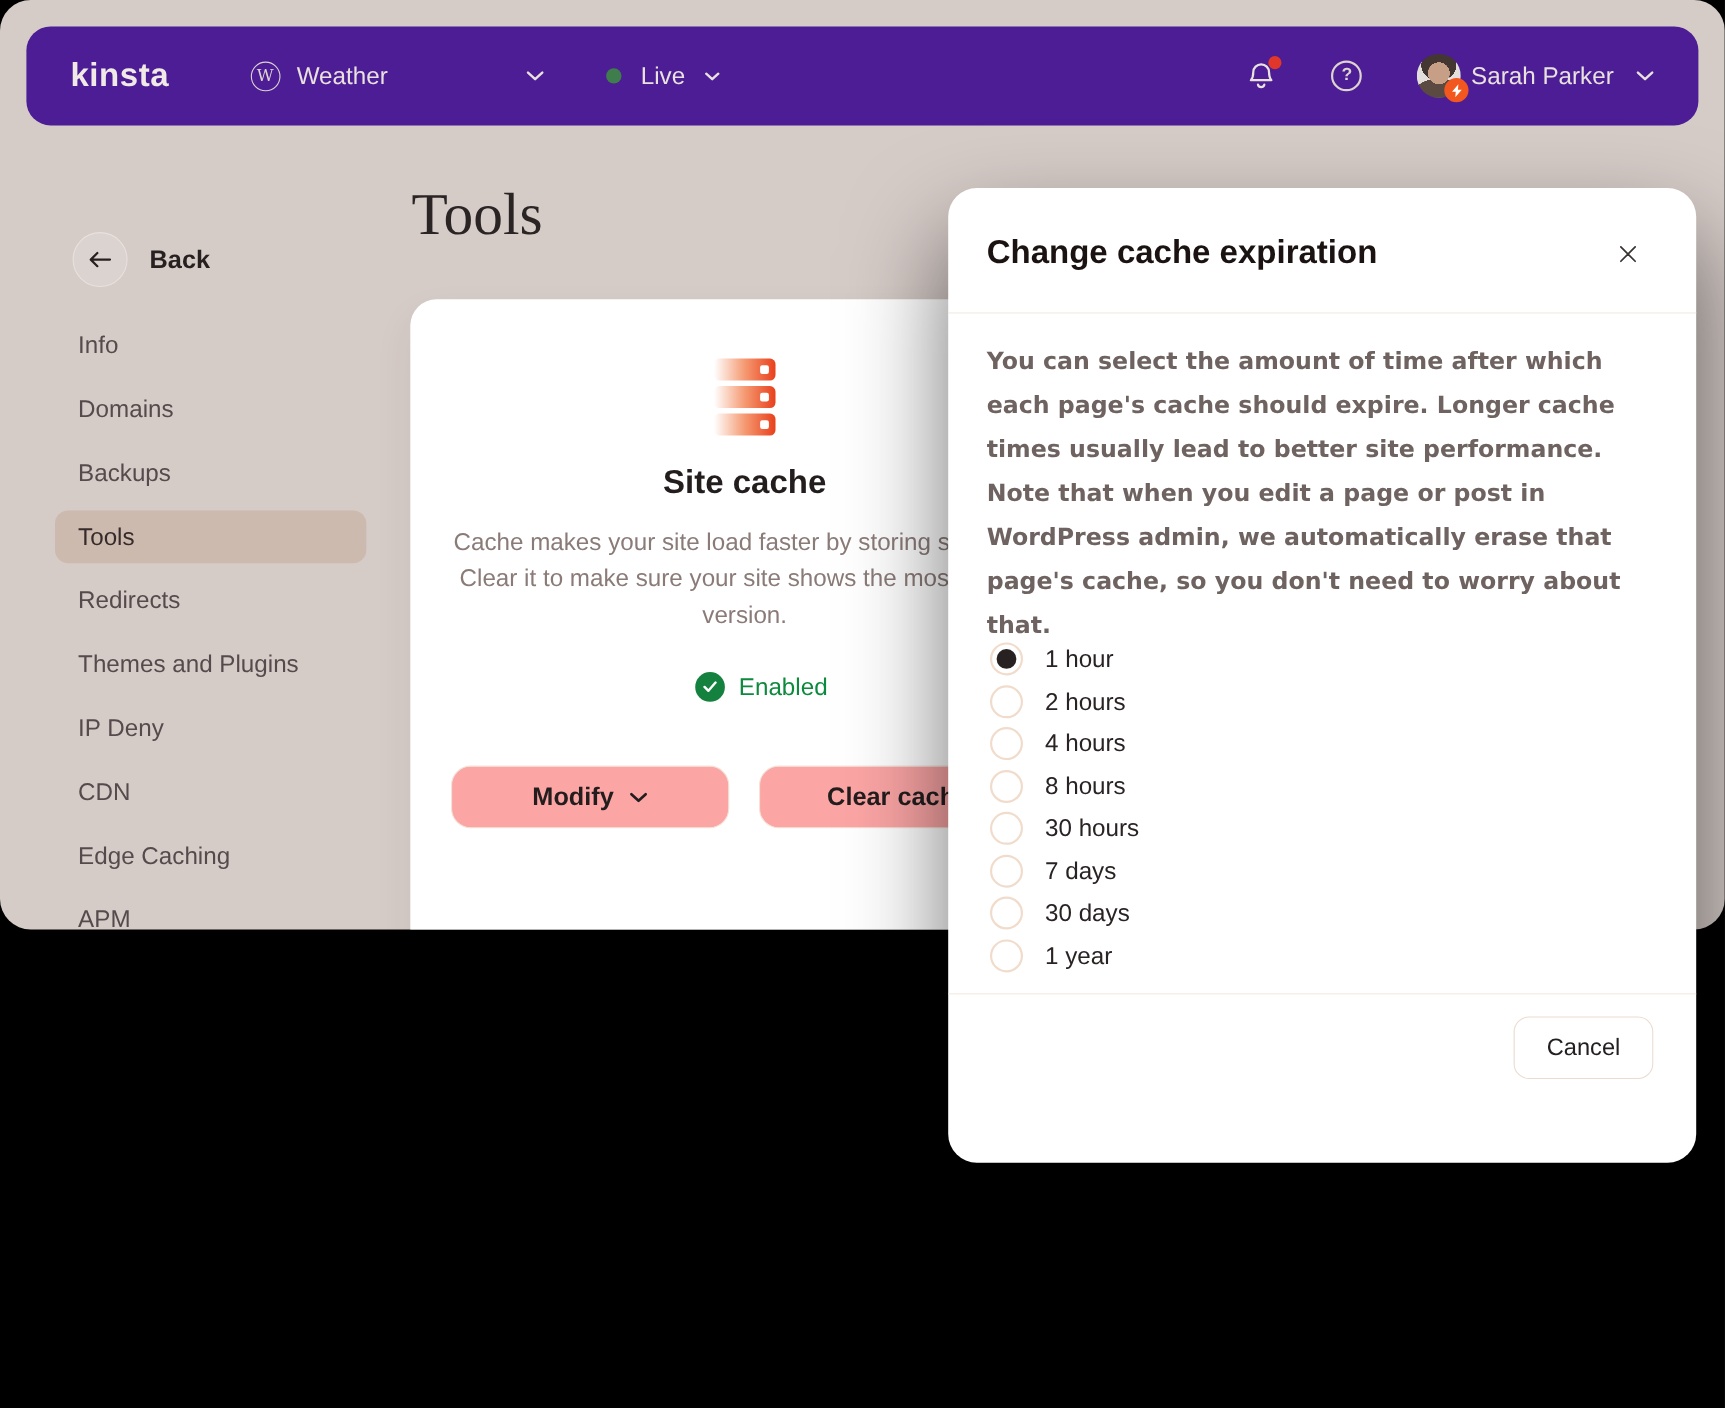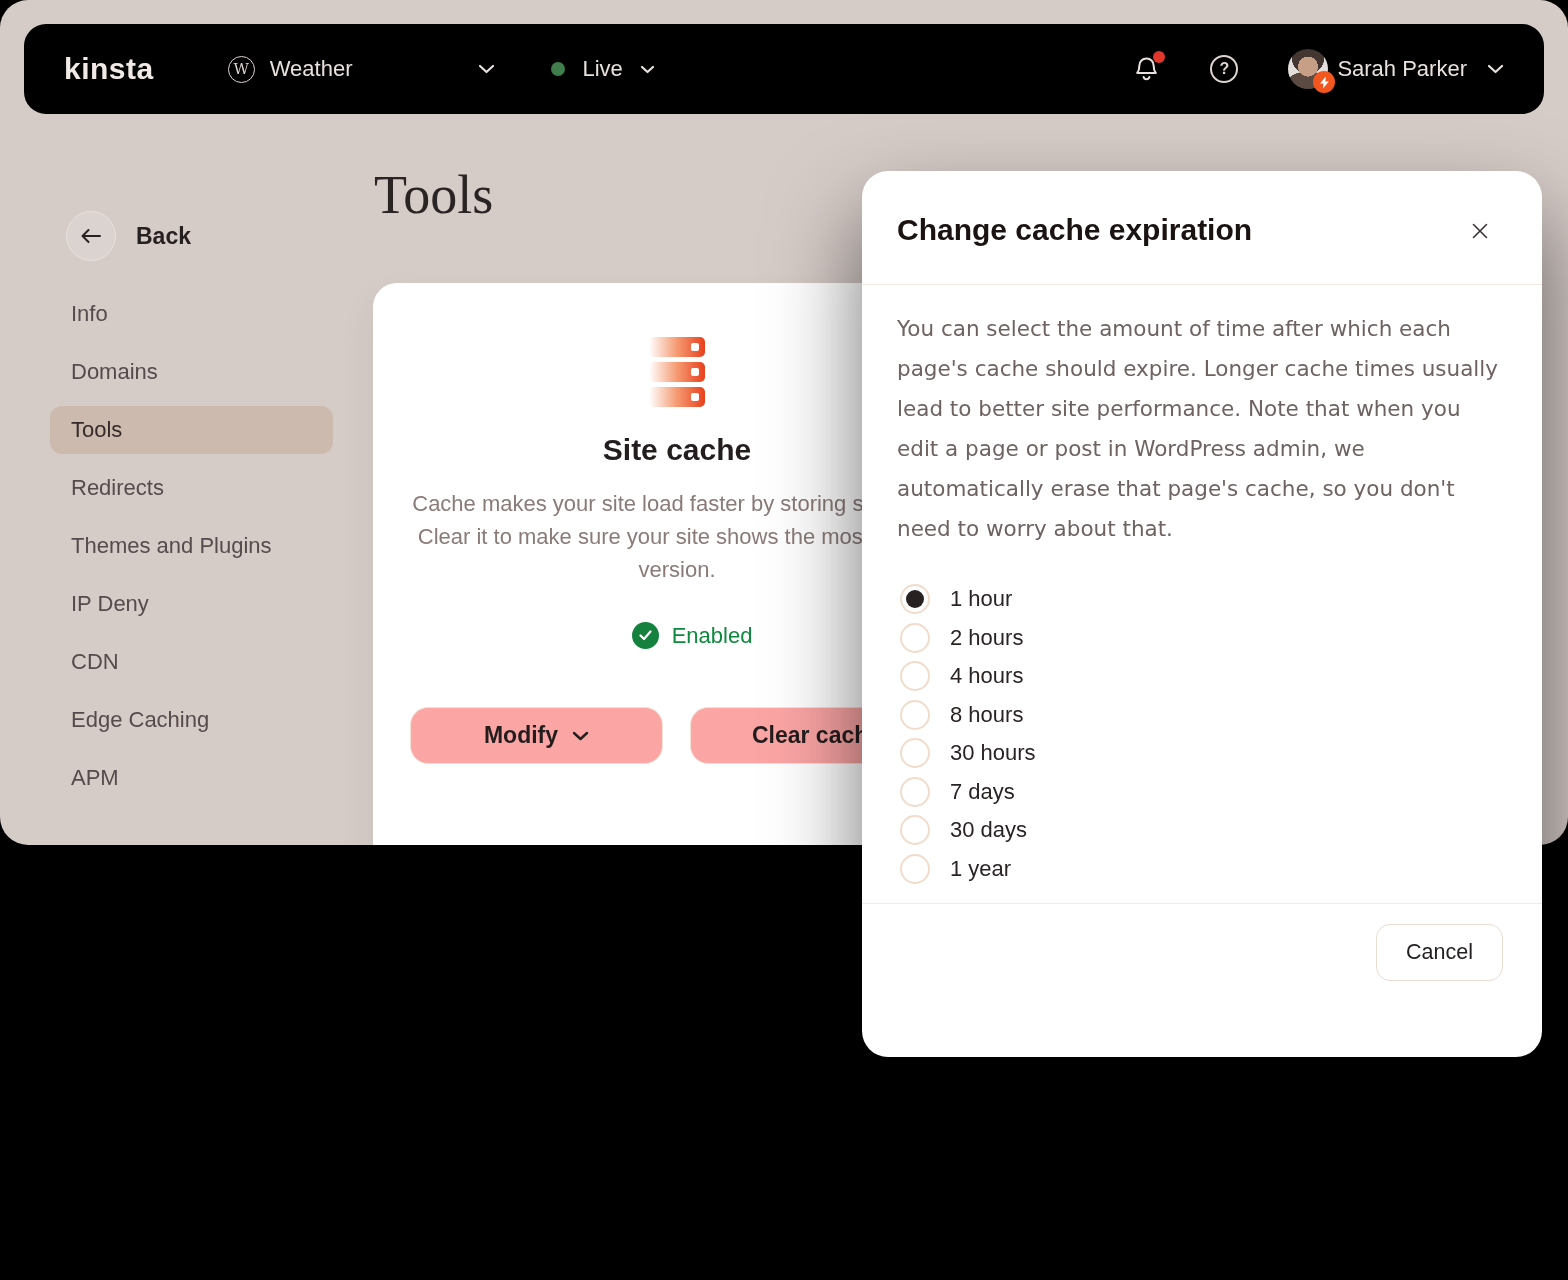--- a/index.html
+++ b/index.html
@@ -5,21 +5,21 @@
   * { margin:0; padding:0; box-sizing:border-box; }
   html,body { width:1568px; height:1280px; background:#000; overflow:hidden;
               font-family:"Liberation Sans","DejaVu Sans",sans-serif; position:relative; }
 
   
   .app { position:absolute; left:0; top:0; width:1568px; height:845px;
          background:#D5CBC7; border-radius:28px; overflow:hidden; }
 
   
   .topbar { position:absolute; left:24px; top:24px; width:1520px; height:90px;
-            background:#000000; border-radius:22px; display:flex; align-items:center;
+            background:#4c1d95; border-radius:22px; display:flex; align-items:center;
             padding:0 40px; color:#E9E1DD; }
   .logo { font-size:30px; font-weight:700; letter-spacing:.5px; color:#F0E9E5; }
   .site-selector { display:flex; align-items:center; margin-left:74px; cursor:pointer; }
   .wp-ring { width:27px; height:27px; border:1.8px solid #DDD3CF; border-radius:50%;
              display:flex; align-items:center; justify-content:center;
              font-family:"DejaVu Serif",serif; font-size:15px; color:#DDD3CF; }
   .site-name { margin-left:15px; font-size:22px; }
   .site-chevron { margin-left:126px; display:flex; }
   .env-selector { display:flex; align-items:center; margin-left:56px; cursor:pointer; }
   .env-dot { width:14px; height:14px; border-radius:50%; background:#3F7D4C; }
@@ -54,21 +54,21 @@
   .menu { position:absolute; left:50px; top:290px; width:283px; }
   .menu-item { height:48px; margin-bottom:10px; border-radius:12px; display:flex;
                align-items:center; padding-left:21px; font-size:22px; color:#564B4C;
                cursor:pointer; }
   .menu-item.active { background:#CCBAAF; color:#352B2A; }
 
   
   .page-title { position:absolute; left:374px; top:164px;
                 font-family:"Liberation Serif","DejaVu Serif",serif;
                 font-size:54px; color:#2A2425; }
-  .card { position:absolute; left:373px; top:283px; width:608px; height:635px;
+  .card { position:absolute; left:373px; top:272px; width:608px; height:635px;
           background:#fff; border-radius:24px; box-shadow:0 16px 36px rgba(59,48,46,.07);
           text-align:center; }
   .server-icon { width:56px; margin:54px auto 0; }
   .bar { position:relative; width:56px; height:20px; border-radius:5px; margin-bottom:5px;
          background:linear-gradient(90deg,#FFFFFF 0%,#F59A72 50%,#E8401C 100%); }
   .bar::after { content:""; position:absolute; right:6px; top:6px; width:8px; height:8px;
                 border-radius:2px; background:#fff; }
   .card-title { margin-top:26px; font-size:30px; font-weight:700; color:#231D1E; }
   .card-desc { width:540px; margin:20px auto 0; font-size:22px; line-height:33px; color:#8A7B78; }
   .status { margin-top:36px; display:flex; justify-content:center; align-items:center; gap:13px;padding-left:30px; }
@@ -89,21 +89,21 @@
            z-index:10; }
   .modal-header { position:absolute; top:0; left:0; right:0; height:114px;
                   border-bottom:1.5px solid #F2E9E2; }
   .modal-title { position:absolute; left:35px; top:42px; font-size:30px; font-weight:700;
                  color:#1A1311; }
   .modal-close { position:absolute; right:46px; top:44px; width:32px; height:32px;
                  display:flex; align-items:center; justify-content:center;
                  background:none; border:none; cursor:pointer; }
   .modal-body { position:absolute; left:35px; top:138px; width:606px;
                 font-family:"DejaVu Sans",sans-serif; font-size:21.5px; line-height:40px;
-                color:#6E6360; }
+                color:#6E6360;font-weight:bold; }
   .radio-list { position:absolute; left:38px; top:409px; }
   .radio-row { display:flex; align-items:center; height:38.5px; cursor:pointer; }
   .radio { width:30px; height:30px; border-radius:50%; border:2px solid #F1DCCC;
            background:#fff; position:relative; flex:none; }
   .radio.selected::after { content:""; position:absolute; inset:4px; border-radius:50%;
                            background:#272122; }
   .radio-label { margin-left:20px; font-size:22px; color:#2A2324; }
   .modal-footer { position:absolute; top:732px; left:0; right:0;
                   border-top:1.5px solid #F2E9E2; padding:20px 39px 0; display:flex;
                   justify-content:flex-end; gap:25px; }
@@ -173,20 +173,21 @@
       <svg width="22" height="16" viewBox="0 0 22 16">
           <path d="M8.5 2 2.5 8l6 6M3 8h17" stroke="#262021" stroke-width="2" fill="none" stroke-linecap="round" stroke-linejoin="round"></path>
         </svg>
     </span>
     <span class="back-label">Back</span>
   </div>
 
   <div class="menu">
     <div class="menu-item">Info</div>
     <div class="menu-item">Domains</div>
+    <div class="menu-item">Backups</div>
     <div class="menu-item active">Tools</div>
     <div class="menu-item">Redirects</div>
     <div class="menu-item">Themes and Plugins</div>
     <div class="menu-item">IP Deny</div>
     <div class="menu-item">CDN</div>
     <div class="menu-item">Edge Caching</div>
     <div class="menu-item">APM</div>
   </div>
 
   <div class="page-title">Tools</div>

